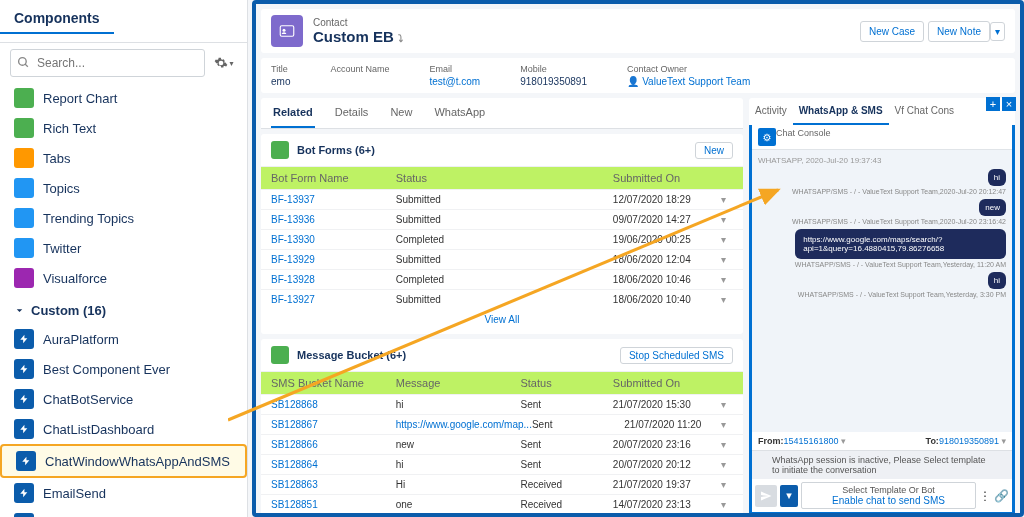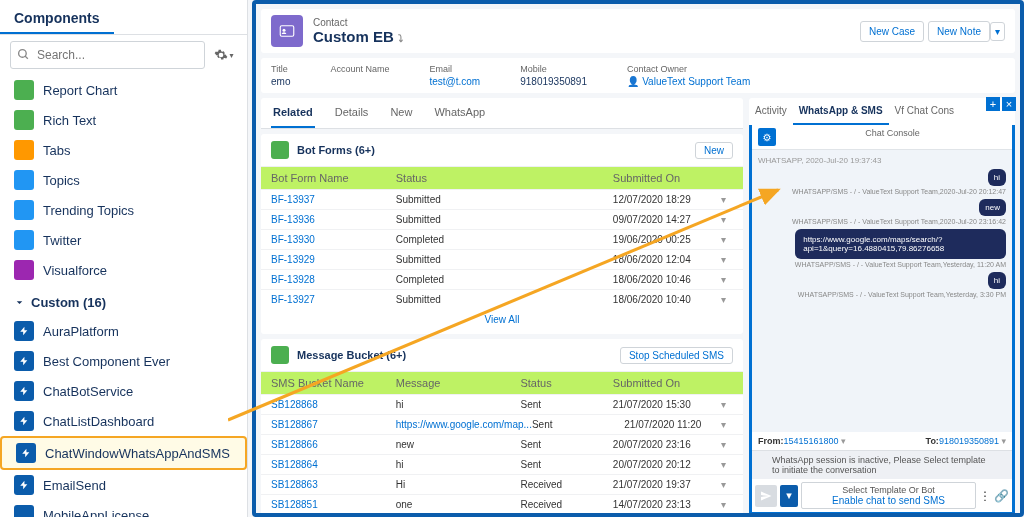--- a/index.html
+++ b/index.html
@@ -1,19 +1,19 @@
 <!DOCTYPE html>
 <html><head>
 <meta charset="utf-8">
 <style>
 *{box-sizing:border-box;margin:0;padding:0;font-family:-apple-system,BlinkMacSystemFont,'Segoe UI',Arial,sans-serif}
 body{background:#f4f6f9;width:1024px;height:517px;overflow:hidden;font-size:11px;color:#333}
 
 .left{position:absolute;left:0;top:0;width:248px;height:517px;background:#fff;border-right:1px solid #dde0e4;overflow-y:auto}
-.panel-hdr{padding:10px 14px 6px;font-size:14px;font-weight:600;color:#16325c;border-bottom:2px solid #0070d2;margin-bottom:0;display:inline-block}
+.panel-hdr{padding:10px 14px 6px;font-size:14px;font-weight:600;color:#16325c;border-bottom:2px solid #0070d2;margin-bottom:8px;display:inline-block}
 .panel-hdr-wrap{border-bottom:1px solid #dde0e4}
 .search-row{padding:6px 10px;display:flex;gap:6px;align-items:center}
 .search-box{flex:1;position:relative}
 .search-box input{width:100%;padding:6px 6px 6px 26px;border:1px solid #cfd4d9;border-radius:3px;font-size:12px}
 .search-box svg{position:absolute;left:7px;top:7px}
 .gear{width:26px;height:26px;display:flex;align-items:center;justify-content:center;color:#666;border:1px solid transparent;border-radius:3px;cursor:pointer}
 .comp-item{display:flex;align-items:center;padding:5px 14px;font-size:13px;color:#16325c;cursor:pointer}
 .comp-item .ico{width:20px;height:20px;border-radius:3px;margin-right:9px;display:flex;align-items:center;justify-content:center;color:#fff;font-size:11px;flex-shrink:0}
 .sect-hdr{display:flex;align-items:center;padding:10px 14px 6px;font-size:13px;font-weight:700;color:#16325c;cursor:pointer}
 .sect-hdr svg{margin-right:6px}
@@ -372,21 +372,21 @@
           <div class="rtab active">WhatsApp &amp; SMS</div>
           <div class="rtab">Vf Chat Cons</div>
           <div class="plusx">
           <div>+</div>
           <div>×</div>
         </div>
       </div>
       <div class="chat-wrap">
         <div class="chat-top">
           <div class="gear2">⚙</div>
-          <div style="flex:1;text-align:center">Chat Console</div>
+          <div style="flex:1;text-align:left">Chat Console</div>
         </div>
         <div class="chat-body">
           <div class="ts">WHATSAPP, 2020-Jul-20 19:37:43</div>
           <div style="clear:both">
               <span class="bubble sm">hi</span>
             </div>
           <div style="clear:both" class="meta">WHATSAPP/SMS - / - ValueText Support Team,2020-Jul-20 20:12:47</div>
           <div style="clear:both">
               <span class="bubble sm new">new</span>
             </div>

